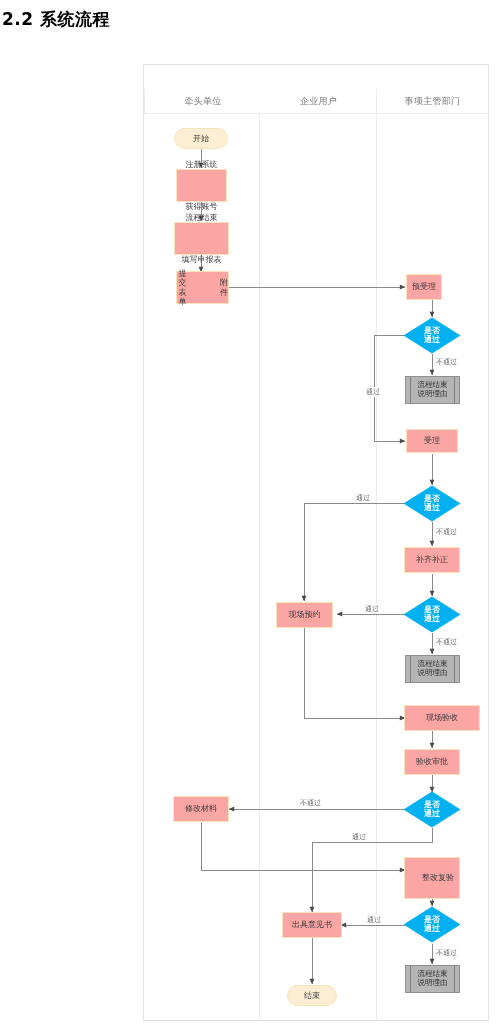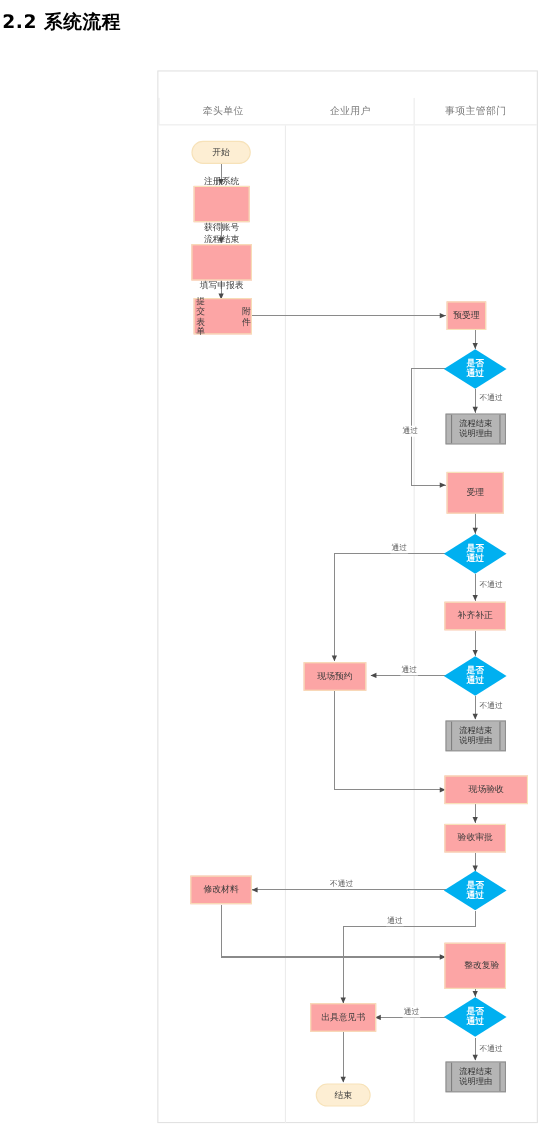--- a/index.html
+++ b/index.html
@@ -157,21 +157,21 @@
   <span class="dtxt">是否</span>
   <span class="dtxt">通过</span>
 </div>
 
 <div class="node endp" style="left:405px;top:376px;width:55px;height:28px;flex-direction:column;">
   <div class="inner"></div>
   <span class="etxt">流程结束</span>
   <span class="etxt">说明理由</span>
 </div>
 
-<div class="node proc" style="left:406px;top:429px;width:52px;height:38px;">
+<div class="node proc" style="left:406px;top:429px;width:52px;height:24px;">
   <span>受理</span>
 </div>
 
 <div class="node dec" style="left:403px;top:485px;width:58px;height:37px;flex-direction:column;">
   <svg class="dshape" viewBox="0 0 58 37">
     <polygon points="29,0.5 57.5,18.5 29,36.5 0.5,18.5" fill="#00b0f0"></polygon>
   </svg>
   <span class="dtxt">是否</span>
   <span class="dtxt">通过</span>
 </div>

